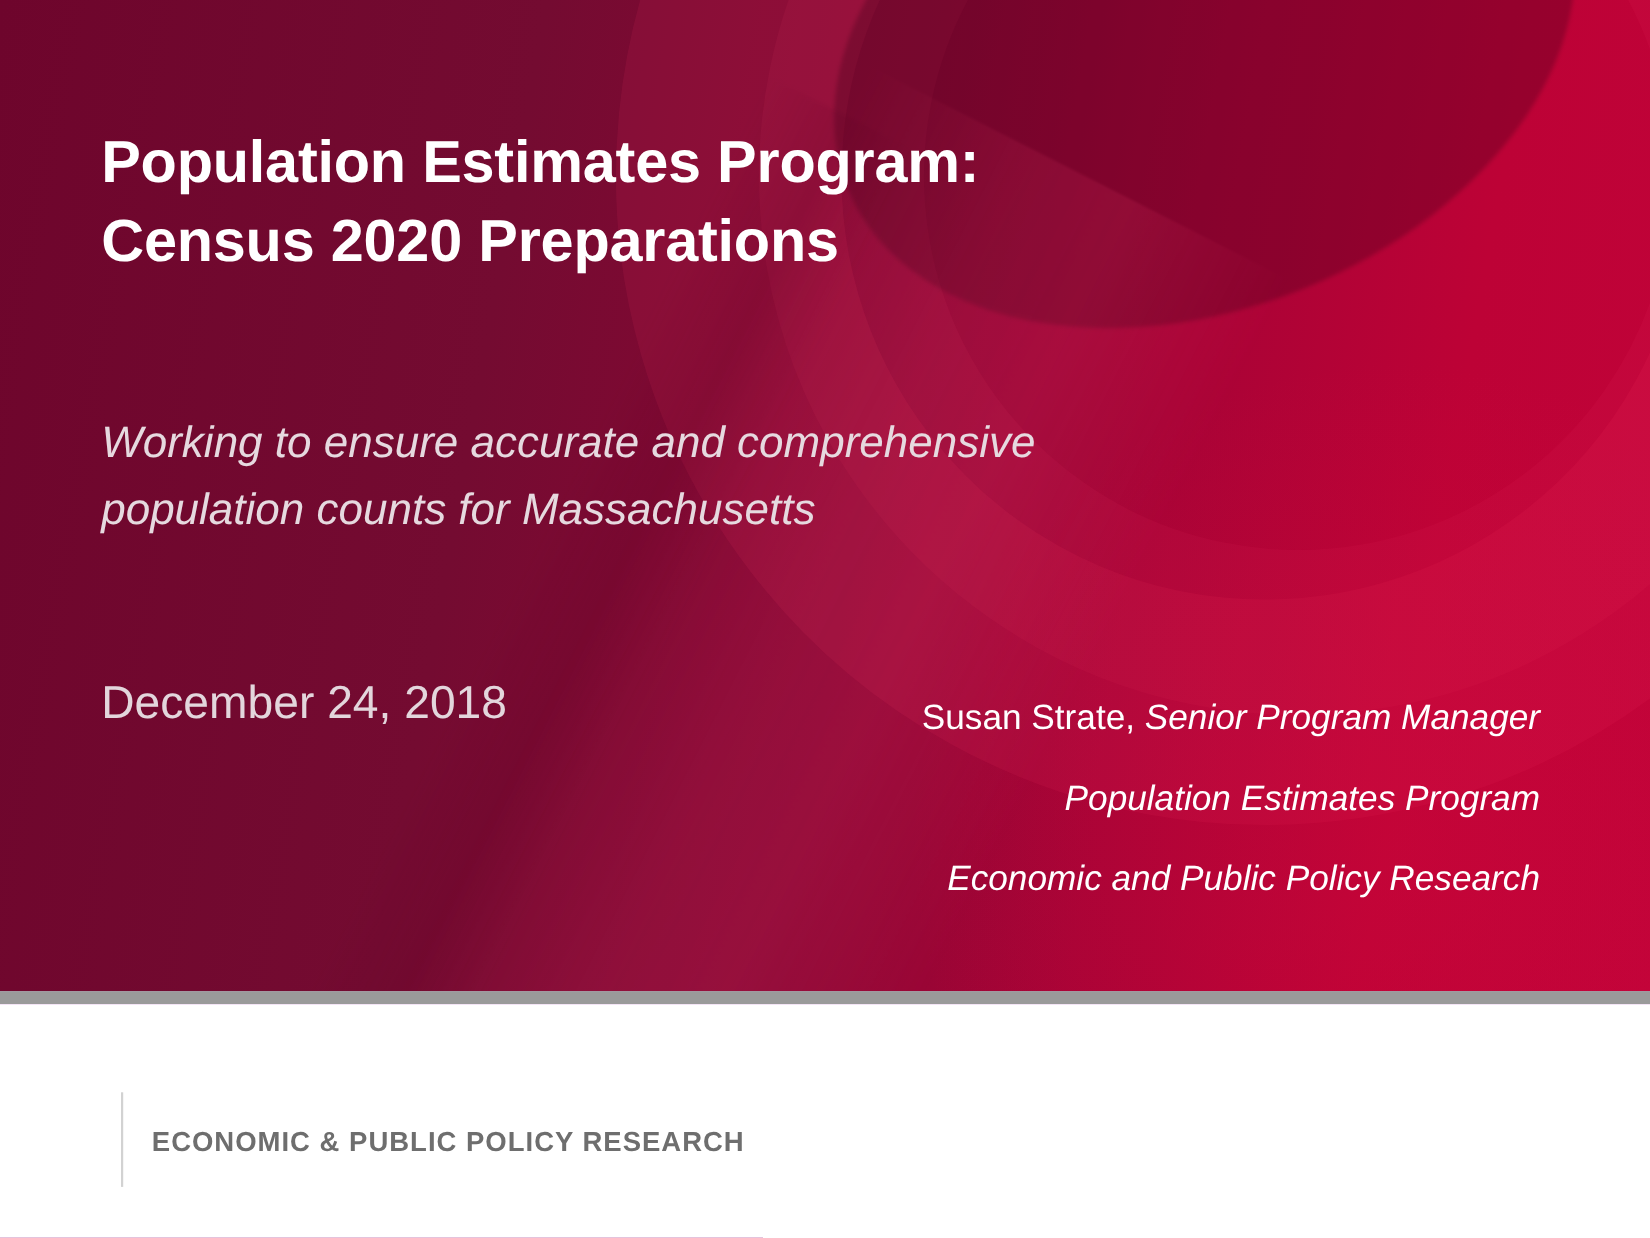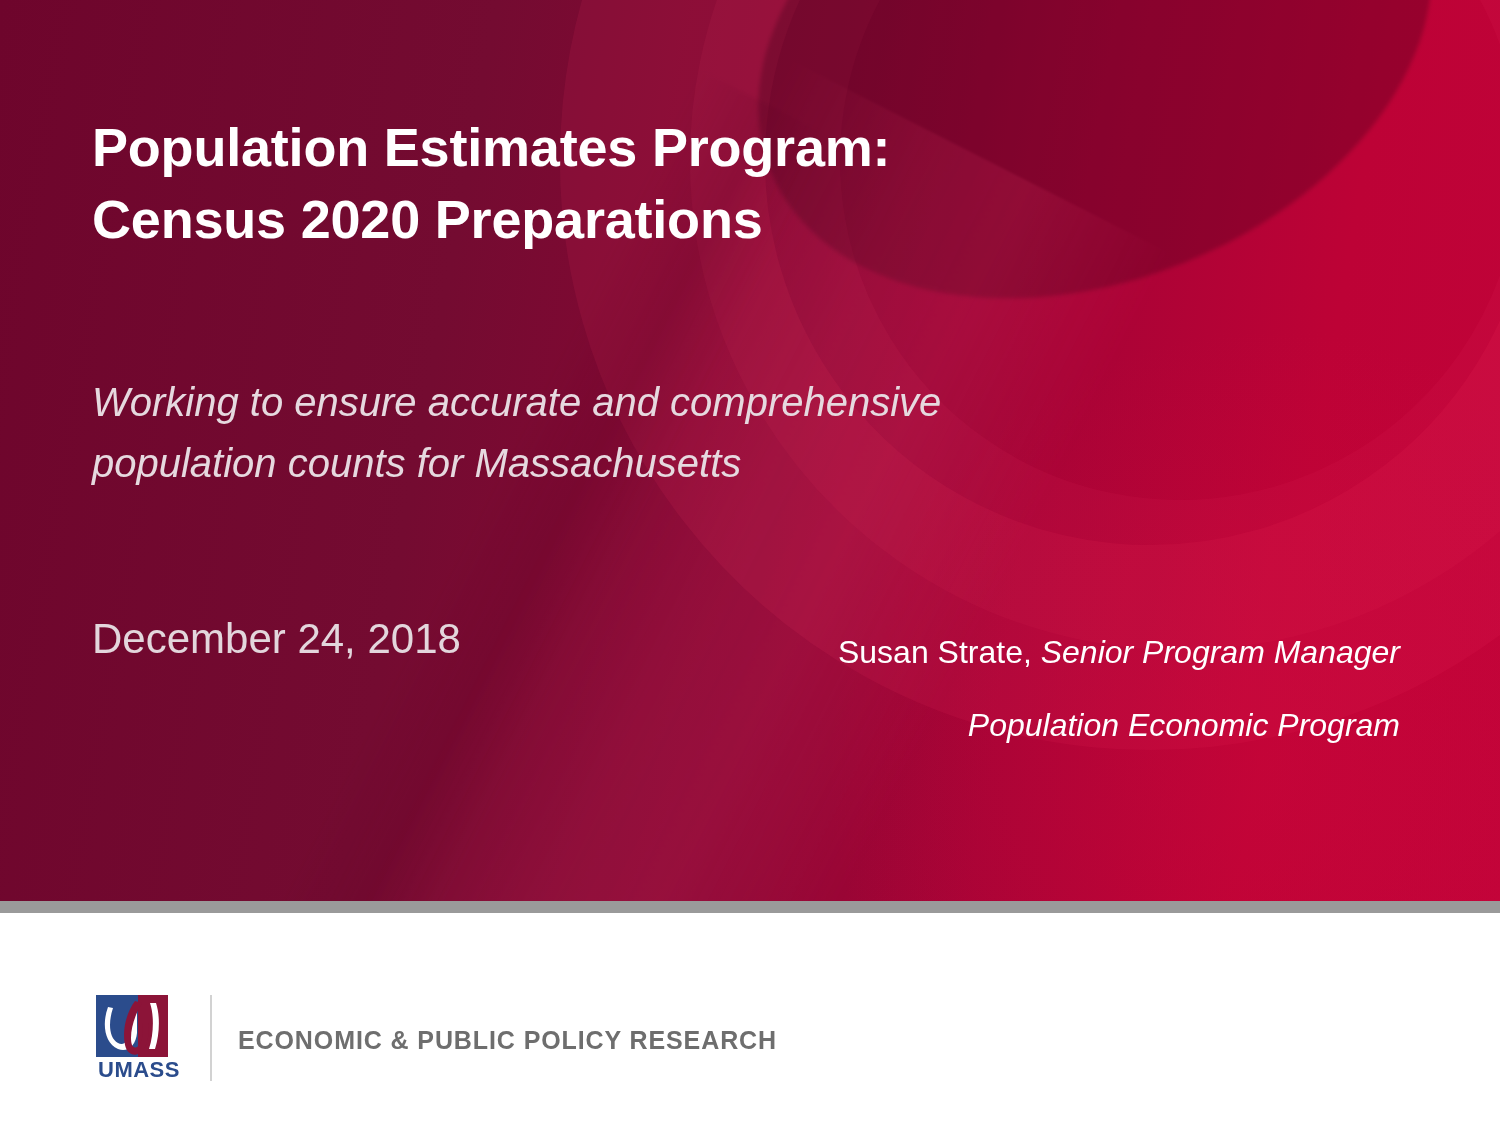--- a/index.html
+++ b/index.html
@@ -268,45 +268,30 @@
 
     <div class="title">Population Estimates Program:
 Census 2020 Preparations</div>
 
     <div class="subtitle">Working to ensure accurate and comprehensive population counts for Massachusetts</div>
 
     <div class="date">December 24, 2018</div>
 
     <div class="presenter">
       <div class="presenter-line"><span class="presenter-name">Susan Strate,</span> <span>Senior Program Manager</span></div>
-      <div class="presenter-line">Population Economic Program</div>
+      <div class="presenter-line">Population Estimates Program</div>
+      <div class="presenter-line">Economic and Public Policy Research</div>
     </div>
   </div>
 
   <div class="gray-bar"></div>
 
   <div class="footer">
     <div class="logo-block">
 
-      <div class="logo-mark">
-        <svg width="100" height="90" viewBox="0 0 100 90">
-
-          <rect x="4" y="2" width="52" height="62" fill="#2B4C8C"></rect>
-
-          <path d="M46 2 L76 2 L76 64 L46 64 Z" fill="#8C1438"></path>
-
-          <path d="M16 14 C10 30 12 50 26 56 C36 60 44 52 45 40 L45 16 L38 16 L38 40 C37 48 32 53 26 50 C17 45 16 30 21 15 Z" fill="#FFFFFF"></path>
-
-          <path d="M43 8 C34 20 30 38 33 52 C35 61 42 64 48 60 C55 55 58 42 56 30 L50 30 C52 41 50 51 45 54 C41 56 39 52 39 45 C39 33 44 20 50 10 Z" fill="#8C1438"></path>
-
-          <path d="M58 10 C62 22 62 40 57 56 L63 56 C68 40 68 22 64 10 Z" fill="#FFFFFF"></path>
-
-          <text x="6" y="84" font-family="'Liberation Sans', sans-serif" font-size="22" font-weight="bold" fill="#2B4C8C" letter-spacing="0.5">UMASS</text>
-        </svg>
-      </div>
 
       <div class="logo-divider"></div>
 
       <div class="logo-text">
         <div class="logo-line2">ECONOMIC &amp; PUBLIC POLICY RESEARCH</div>
       </div>
 
     </div>
   </div>
 

